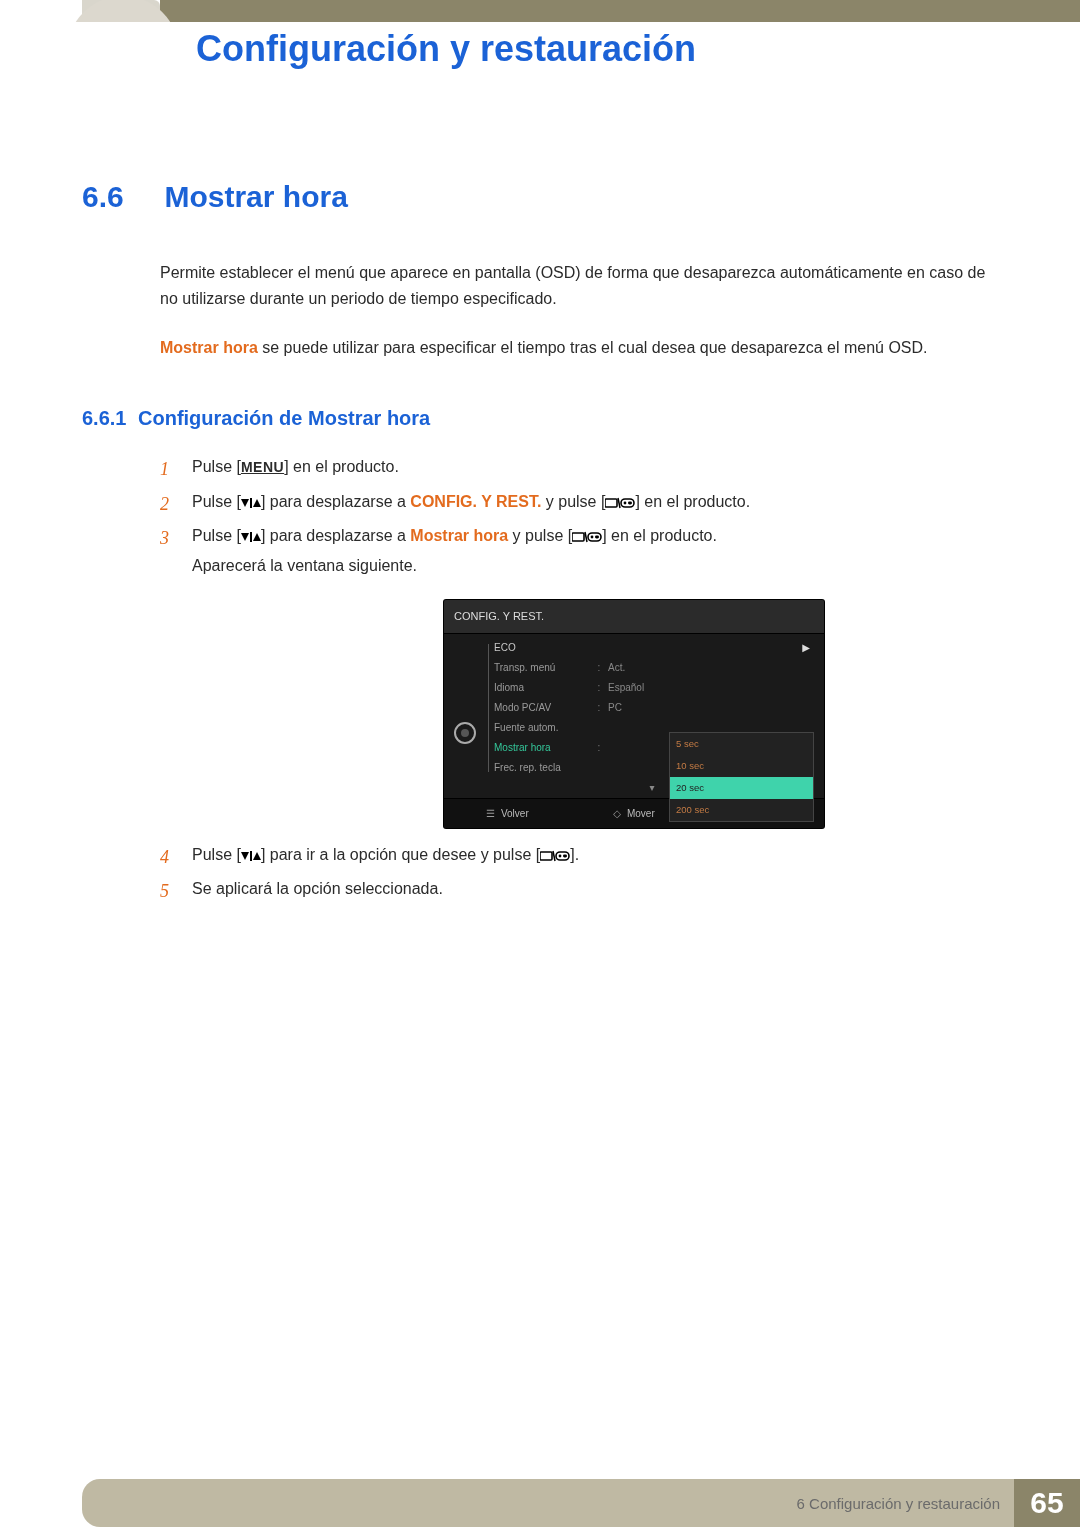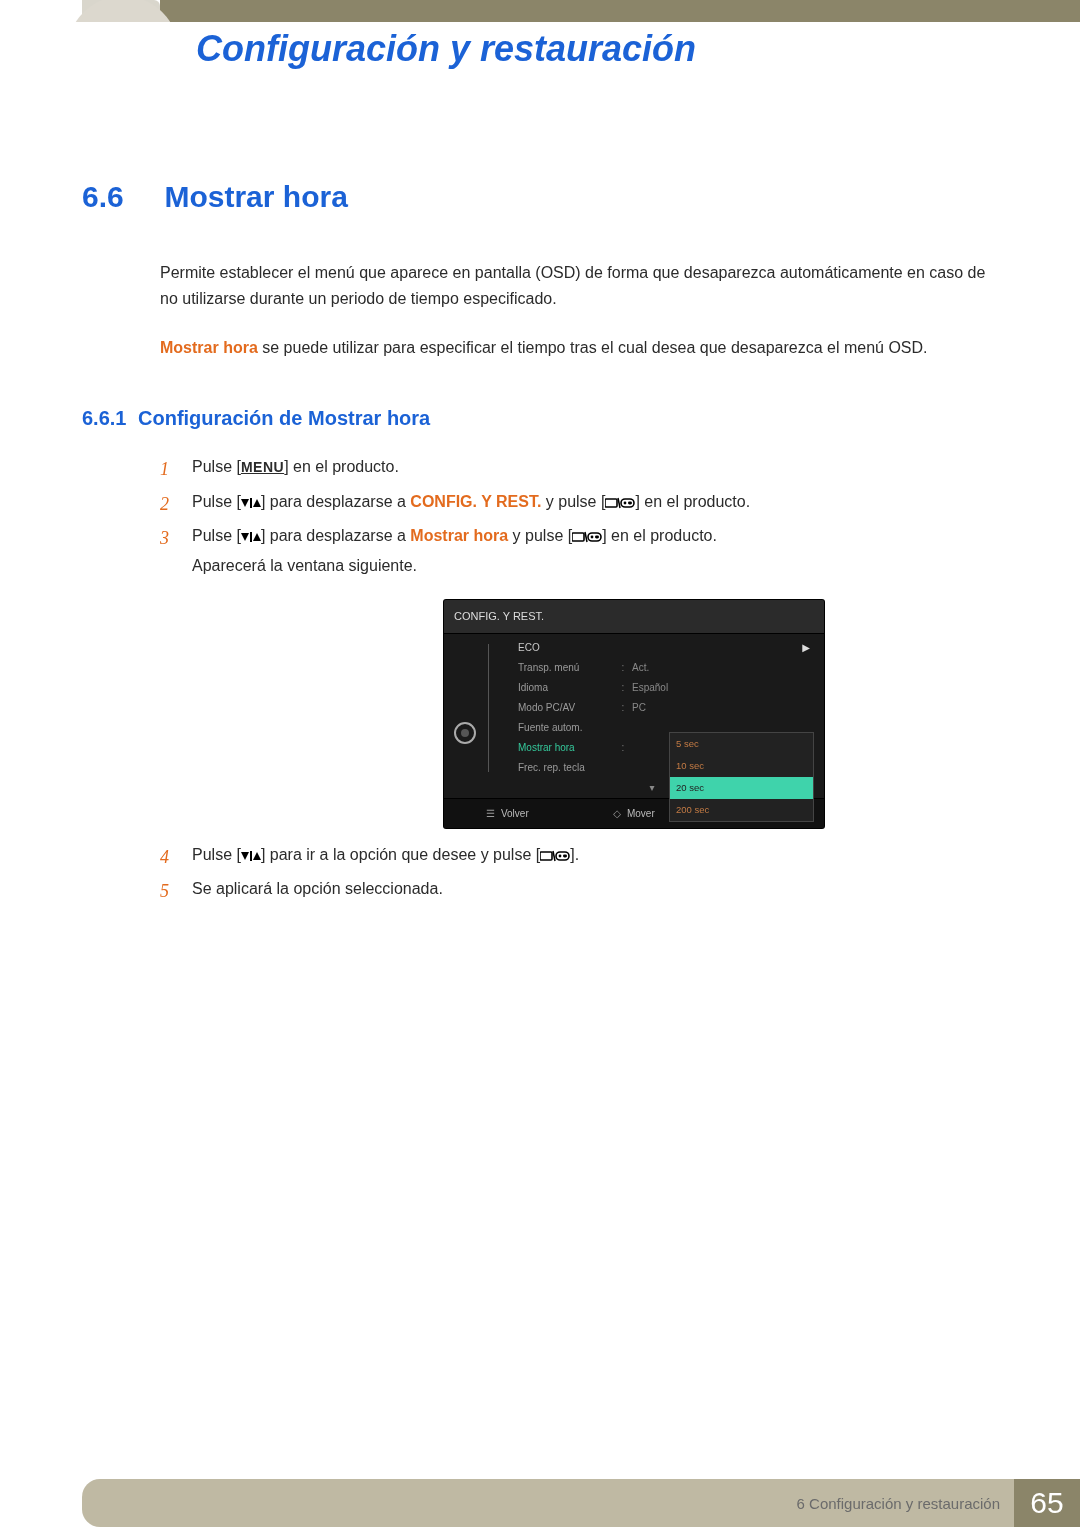--- a/index.html
+++ b/index.html
@@ -2,21 +2,21 @@
 <html><head>
 <meta charset="utf-8">
 <style>
   * { box-sizing: border-box; margin: 0; padding: 0; }
   html, body { width: 1080px; height: 1527px; background: #fff; font-family: Arial, Helvetica, sans-serif; color: #333; }
   .page { position: relative; width: 1080px; height: 1527px; }
   .top-band { position: absolute; top: 0; left: 0; right: 0; height: 22px; }
   .top-band .left { position: absolute; left: 82px; width: 78px; height: 22px; background: #d9d6cc; border-top-right-radius: 6px; }
   .top-band .right { position: absolute; left: 160px; right: 0; height: 22px; background: #8b8569; }
   .chapter-circle { position: absolute; left: 67px; top: -4px; width: 112px; height: 112px; border-radius: 50%; background: #dcd8ce; z-index: 0; }
-  .chapter-title { position: absolute; left: 196px; top: 28px; font-size: 36px; font-weight: bold; color: #1b62d6; z-index: 2; font-style: italic; }
+  .chapter-title { position: absolute; left: 196px; top: 28px; font-size: 36px; font-weight: bold; color: #1b62d6; z-index: 2; }
   .mask { position: absolute; left: 0; top: 22px; right: 0; height: 90px; background: #fff; z-index: 1; }
   .content { position: absolute; left: 82px; right: 82px; top: 180px; }
 
   .sec-num { color: #1b62d6; font-size: 30px; font-weight: bold; display: inline-block; width: 78px; vertical-align: baseline; }
   .sec-title { color: #1b62d6; font-size: 30px; font-weight: bold; display: inline-block; vertical-align: baseline; }
 
   .para { margin-left: 78px; font-size: 16px; line-height: 1.65; color: #2b2b2b; margin-top: 46px; }
   .para2 { margin-left: 78px; font-size: 16px; line-height: 1.65; color: #2b2b2b; margin-top: 22px; }
   .orange-bold { color: #e36b1e; font-weight: bold; }
 
@@ -35,40 +35,40 @@
   .icon-arrows svg, .icon-rect-pill svg { display: block; }
 
   .osd-wrap { margin: 18px 0 12px 252px; }
   .osd { width: 380px; background: #1a1a1a; color: #c8c8c8; font-size: 11px; border-radius: 2px; overflow: hidden; box-shadow: 0 0 0 1px #000; }
   .osd-header { background: #2b2b2b; padding: 6px 10px; font-size: 11px; color: #ddd; border-bottom: 1px solid #000; }
   .osd-body { display: flex; }
   .osd-left { width: 42px; display: flex; flex-direction: column; align-items: center; justify-content: center; padding-top: 6px; }
   .osd-gear { width: 22px; height: 22px; border-radius: 50%; border: 2px solid #aaa; margin-top: 28px; position: relative; }
   .osd-gear::before { content: ""; position: absolute; inset: 5px; border-radius: 50%; background: #555; }
   .osd-list { flex: 1; padding: 4px 6px 6px 0; position: relative; }
-  .osd-row { display: flex; align-items: center; height: 20px; font-size: 10px; color: #9a9a9a; margin-left: 24px; }
+  .osd-row { display: flex; align-items: center; height: 20px; font-size: 10px; color: #9a9a9a; }
   .osd-row .lab { width: 110px; padding-left: 8px; position: relative; }
   .osd-row .col { width: 6px; text-align: center; color: #777; }
   .osd-row .val { flex: 1; padding-left: 6px; color: #888; font-size: 10px; }
   .osd-row.eco .lab { color: #c8c8c8; }
   .osd-row.eco .arrow-r { position: absolute; right: 14px; color: #ddd; font-size: 10px; }
   .osd-row.hl .lab { color: #34c79a; }
   .osd-caret { text-align: center; color: #888; font-size: 10px; height: 14px; }
   .osd-dropdown { position: absolute; right: 10px; top: 98px; width: 145px; background: #222; border: 1px solid #444; font-size: 9.5px; }
   .osd-dropdown div { padding: 2px 6px; color: #c27a44; }
   .osd-dropdown .sel { background: #3fd3ab; color: #222; }
   .osd-footer { display: flex; background: #111; border-top: 1px solid #000; font-size: 10px; color: #bbb; }
   .osd-footer div { flex: 1; text-align: center; padding: 5px 0; display: flex; align-items: center; justify-content: center; gap: 6px; }
   .osd-footer .ico { font-size: 10px; color: #999; }
   .tree-line { position: absolute; left: 2px; top: 10px; bottom: 26px; width: 1px; background: #555; }
 
   .footer { position: absolute; left: 0; right: 0; bottom: 0; height: 48px; }
   .footer .bar { position: absolute; left: 82px; right: 0; top: 0; height: 48px; background: #bfb9a3; display: flex; align-items: center; justify-content: flex-end; border-radius: 18px; }
   .footer .label { color: #6b6b6b; font-size: 15px; margin-right: 14px; }
-  .footer .pg { width: 66px; height: 48px; background: #8b8569; color: #fff; font-size: 30px; display: flex; align-items: center; justify-content: center; }
+  .footer .pg { width: 66px; height: 48px; background: #8b8569; color: #fff; font-size: 30px; display: flex; align-items: center; justify-content: center; font-weight: bold; }
 </style>
 </head>
 <body>
 
 <div class="page">
   <div class="top-band">
     <div class="left"></div>
     <div class="right"></div>
   </div>
   <div class="chapter-circle"></div>

